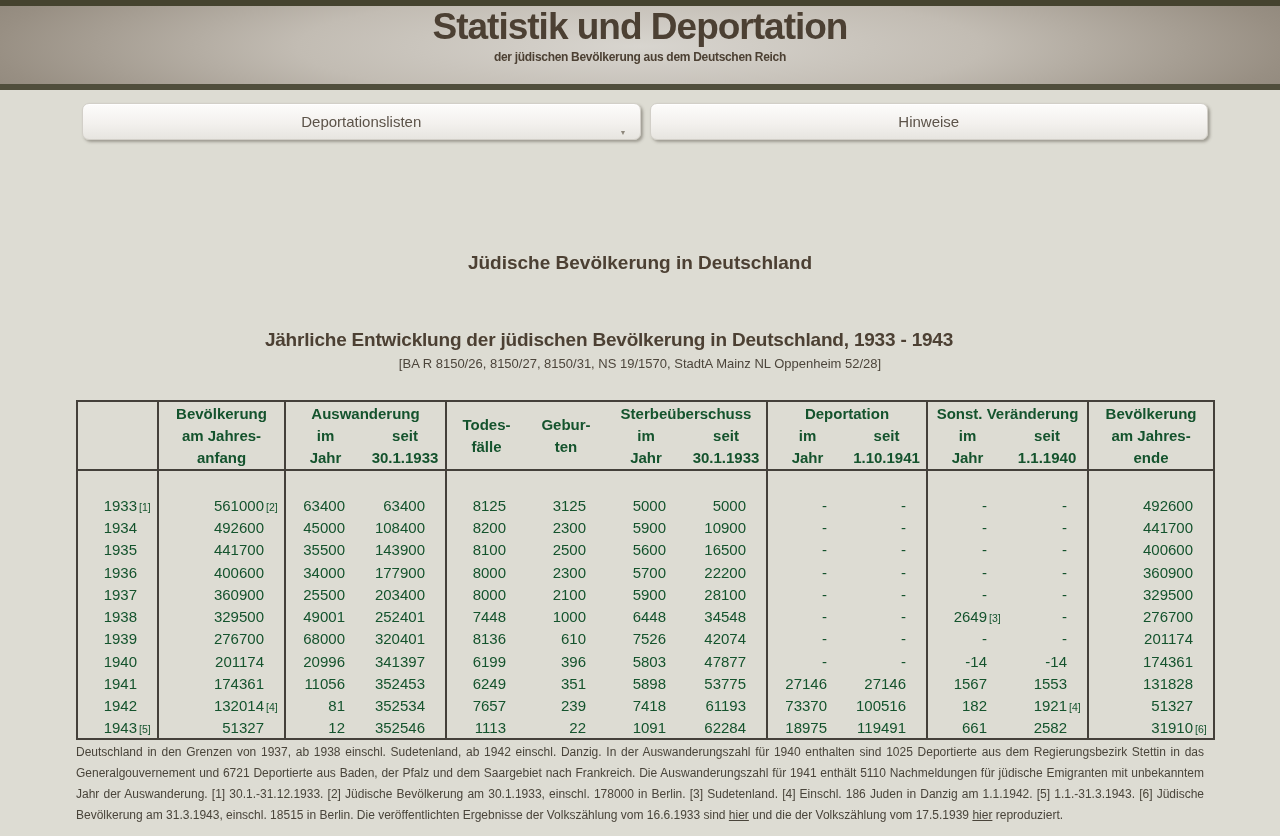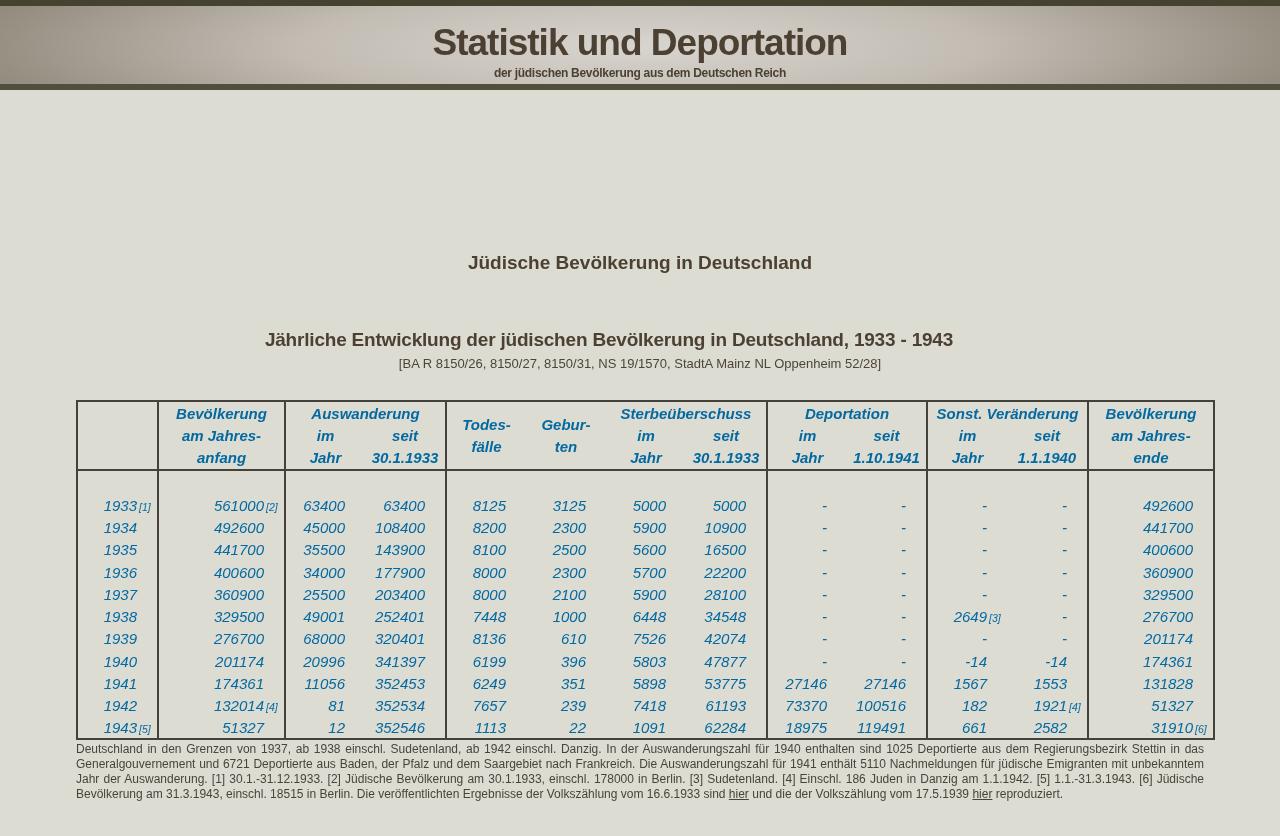--- a/index.html
+++ b/index.html
@@ -10,21 +10,21 @@
     color:#49443a;
   }
   
   .banner{
     position:absolute;top:0;left:0;width:1280px;height:90px;box-sizing:border-box;
     border-top:6px solid #45432f;border-bottom:6px solid #504e3c;
     background:radial-gradient(ellipse 760px 120px at 50% 52%, #d8d5cf 0%, #c2bcb3 45%, #988f83 85%, #8b8377 100%);
   }
   .banner-title{
     text-align:center;font-size:37px;font-weight:700;letter-spacing:-1px;
-    color:#4c4033;padding-top:16px;line-height:42px;
+    color:#4c4033;padding-top:0;line-height:42px;
   }
   .banner-subtitle{
     text-align:center;font-size:12px;font-weight:700;letter-spacing:-0.3px;
     color:#4c4033;margin-top:2px;
   }
   
   .nav{position:absolute;top:103px;left:82px;width:1126px;height:37px;display:flex;gap:9px;}
   .nav-btn{
     flex:1;position:relative;border-radius:7px;cursor:pointer;
     background:linear-gradient(180deg,#fdfcfb 0%,#f3f1ee 55%,#e7e5e0 100%);
@@ -38,50 +38,56 @@
   .page-title{position:absolute;top:252px;left:0;width:1280px;text-align:center;
     font-size:19px;font-weight:700;color:#4c4033;}
   .table-title{position:absolute;top:329px;left:0;width:1218px;text-align:center;
     font-size:19px;font-weight:700;color:#4c4033;letter-spacing:-0.2px;}
   .table-source{position:absolute;top:356px;left:0;width:1280px;text-align:center;
     font-size:13px;color:#4c453b;}
   
   table.pop{
     position:absolute;top:400px;left:76px;width:1137px;
     border-collapse:collapse;table-layout:fixed;
-    font-size:15px;color:#0369a1;
+    font-size:15px;color:#14532d;
     border:2px solid #44403a;
-    font-style:italic;
   }
   .pop th{font-weight:700;padding:0;line-height:22px;text-align:center;vertical-align:middle;}
   .pop tr.h1{height:24px;} .pop tr.h2{height:21px;} .pop tr.h3{height:23px;}
   .b-r{border-right:2px solid #44403a;}
   .pop th.rs, .pop tr.h3 th{border-bottom:2px solid #44403a;}
   .pop tr.spacer{height:24px;}
   .pop tbody tr.datarow{height:22.3px;}
   .pop td{padding:0;}
   .cell{display:flex;align-items:baseline;justify-content:flex-end;padding-right:2px;}
   .cell .v{text-align:right;white-space:nowrap;}
   .cell .n{flex:0 0 16px;width:16px;font-size:10.5px;text-align:left;padding-left:2px;white-space:nowrap;}
   
   .notes{
     position:absolute;top:742px;left:76px;width:1128px;
-    font-size:12px;line-height:15px;text-align:justify;color:#49443a;
+    font-size:12px;line-height:21px;text-align:justify;color:#49443a;
   }
   .notes a.link{color:inherit;text-decoration:underline;cursor:pointer;}
 </style>
 </head>
 <body>
 
 <div class="banner">
   <div class="banner-title">Statistik und Deportation</div>
   <div class="banner-subtitle">der jüdischen Bevölkerung aus dem Deutschen Reich</div>
 </div>
 
 <nav class="nav">
+    <div class="nav-btn">
+      <span>Deportationslisten</span>
+      <span class="dd">▼</span>
+    </div>
+    <div class="nav-btn">
+      <span>Hinweise</span>
+    </div>
   </nav>
 
 <div class="page-title">Jüdische Bevölkerung in Deutschland</div>
 <div class="table-title">Jährliche Entwicklung der jüdischen Bevölkerung in Deutschland, 1933 - 1943</div>
 <div class="table-source">[BA R 8150/26, 8150/27, 8150/31, NS 19/1570, StadtA Mainz NL Oppenheim 52/28]</div>
 
 <table class="pop">
   <colgroup>
     <col style="width:81px">
       <col style="width:127px">

